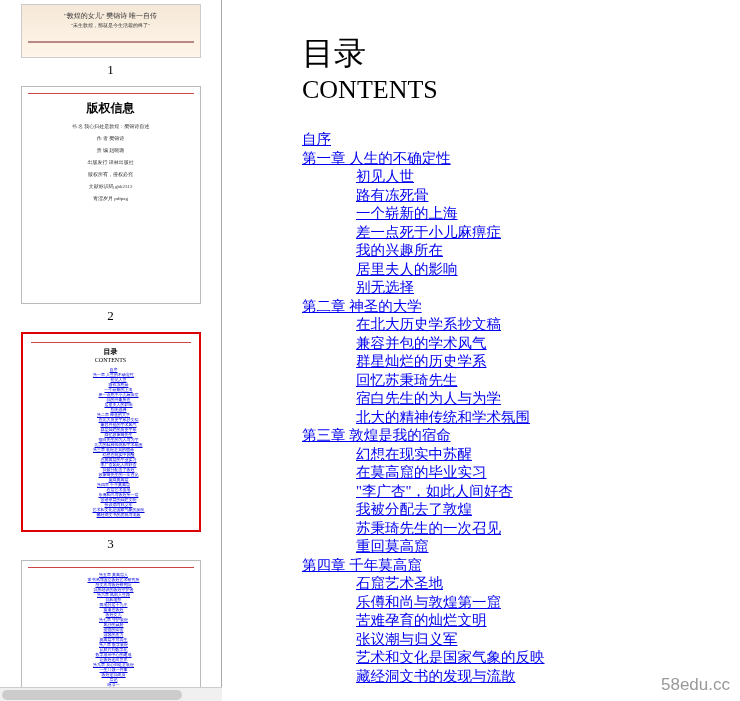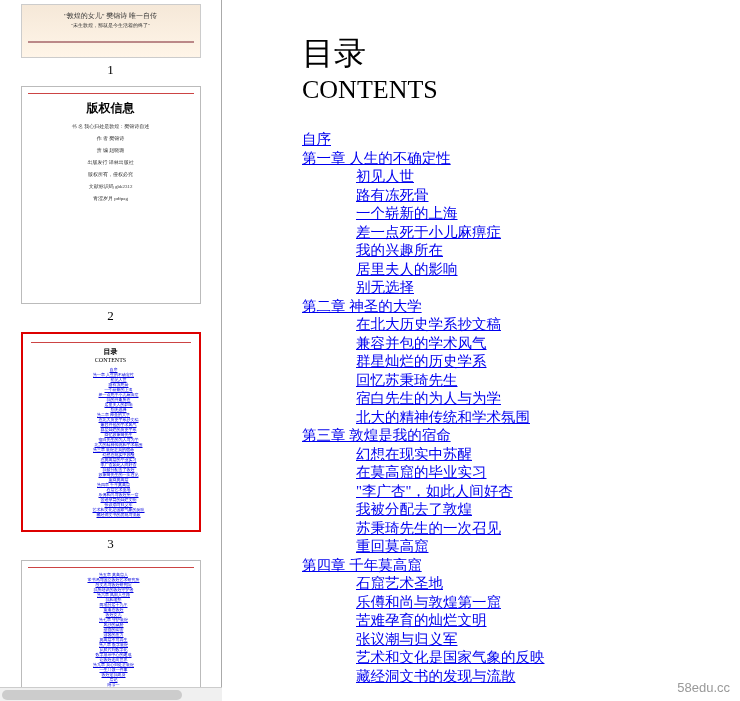--- a/index.html
+++ b/index.html
@@ -45,21 +45,21 @@
   
   .main { flex: 1; height: 100%; padding: 32px 0 0 80px; overflow: hidden; position: relative; }
   .title-cn { font-size: 32px; font-weight: normal; color: #000; line-height: 42px; }
   .title-en { font-size: 26px; color: #000; margin-bottom: 24px; line-height: 32px; }
   
   .toc a { color: #0000ee; text-decoration: underline; font-size: 14.5px; line-height: 18.5px; display: inline; }
   .toc .l0 { margin-left: 0; }
   .toc .l1 { margin-left: 54px; }
   .toc div { line-height: 18.5px; }
   
-  .watermark { position: absolute; bottom: 6px; right: 10px; color: #999; font-size: 13px; font-family: Arial, sans-serif; }
+  .watermark { position: absolute; bottom: 6px; right: 10px; color: #999; font-size: 17px; font-family: Arial, sans-serif; }
 </style>
 </head>
 <body>
 
 <div class="container">
   <div class="sidebar">
 
     <div class="thumb-wrap">
       <div class="thumb t1">
         <div class="t1-title">

